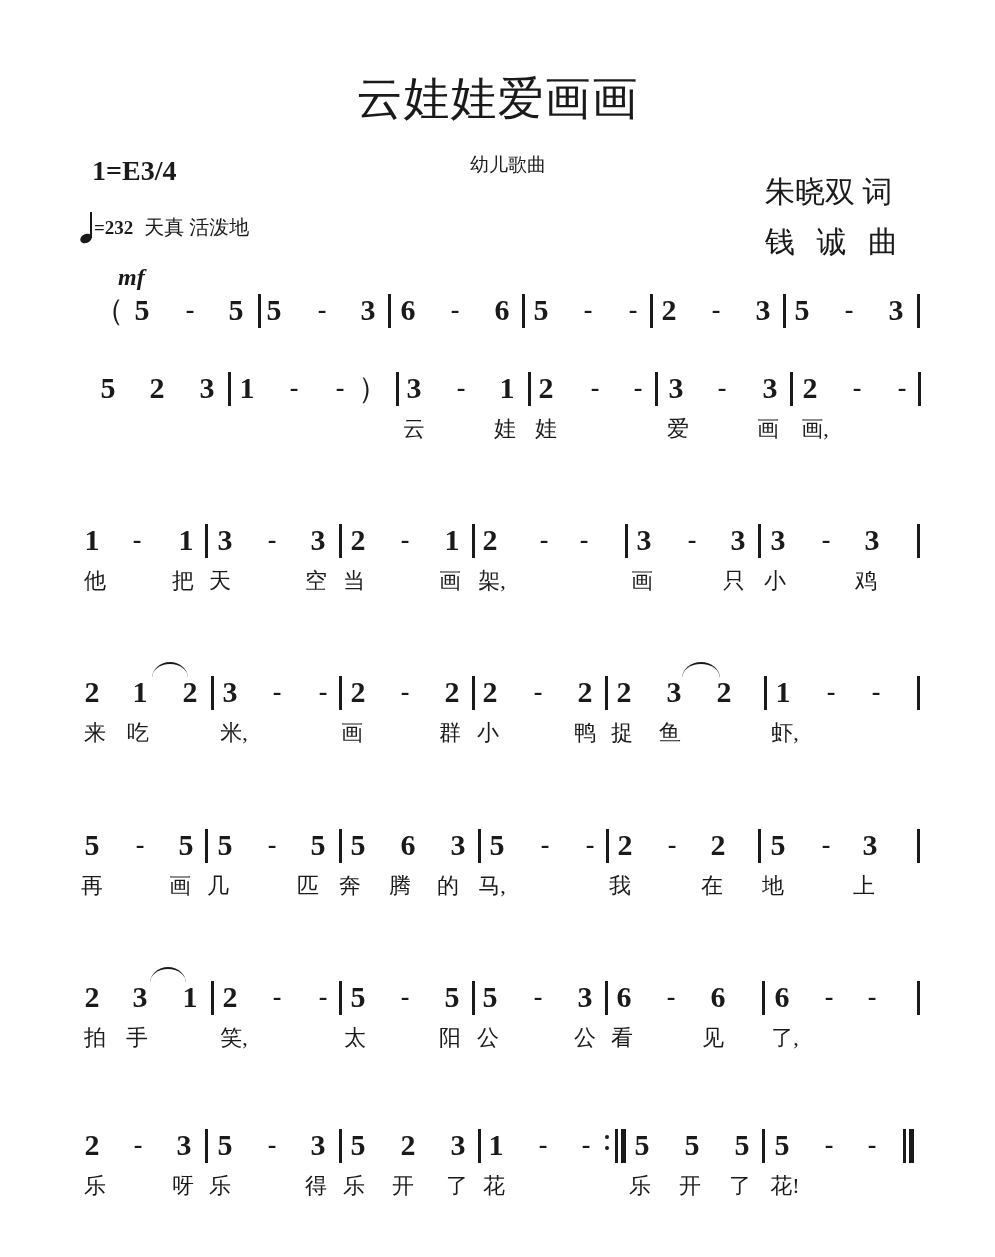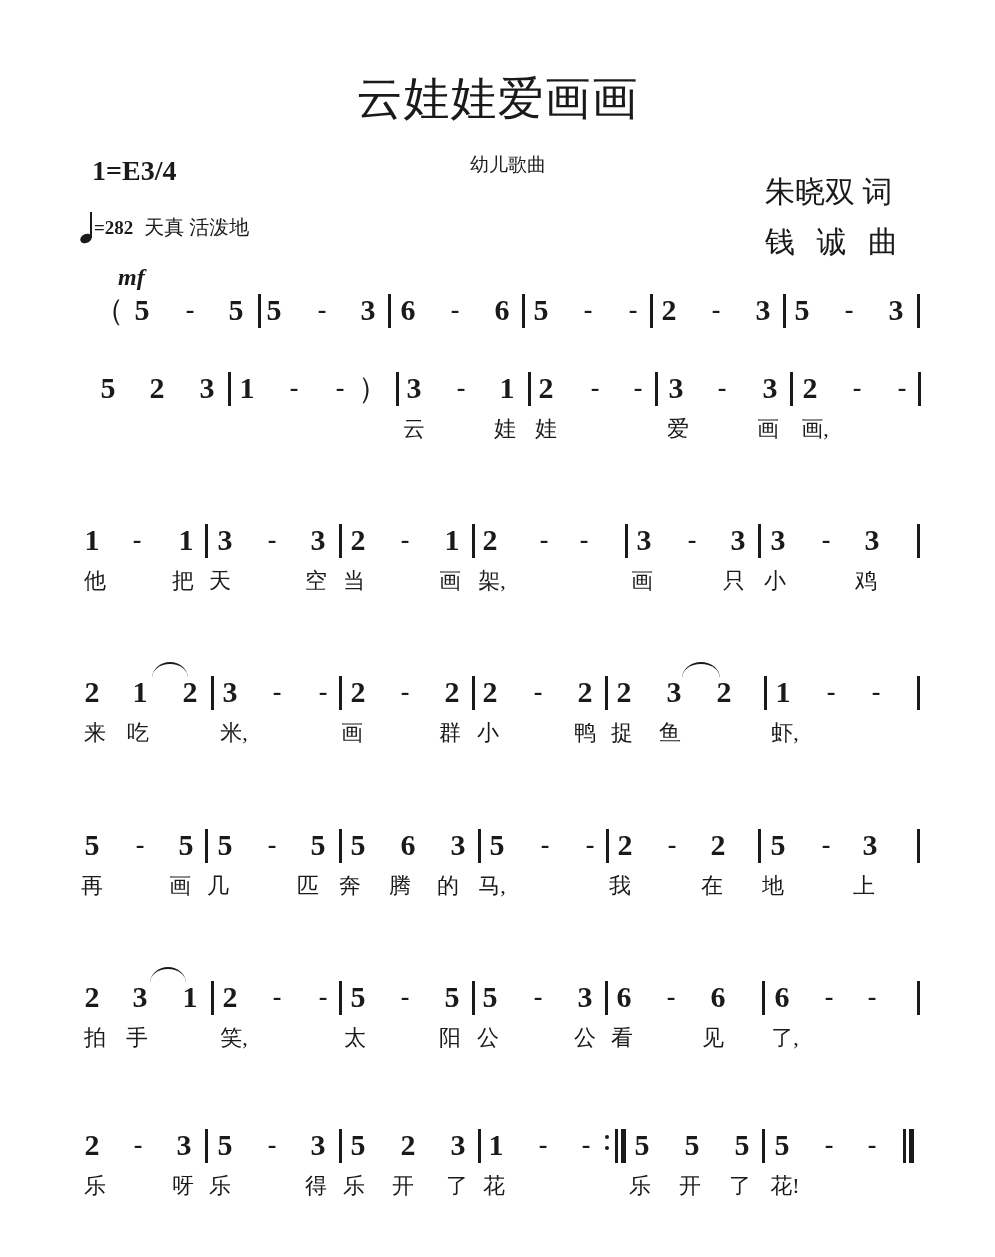--- a/index.html
+++ b/index.html
@@ -26,21 +26,21 @@
   .dots { position:absolute; top:10px; width:4px; }
   .dots i { display:block; width:4px; height:4px; background:#1a1a1a; border-radius:50%; margin-bottom:7px; }
 </style>
 </head>
 <body>
 
 <div class="serif title">云娃娃爱画画</div>
 <div class="serif key">1=E3/4</div>
 <div class="serif genre">幼儿歌曲</div>
 <div class="serif tempo">
-  <span class="note-icon"><span class="stem"></span><span class="head"></span></span><span class="bpm">=282</span>
+  <span class="note-icon"><span class="stem"></span><span class="head"></span></span><span class="bpm">=232</span>
   <span style="margin-left:6px;">天真  活泼地</span>
 </div>
 <div class="serif credit" style="left:765px; top:172px;">朱晓双 词</div>
 <div class="serif credit" style="left:765px; top:222px; word-spacing:14px;">钱  诚 曲</div>
 <div class="serif mf">mf</div>
 
 <div id="score">
     <div class="row serif" style="top: 290px;">
       <div class="paren" style="left: 94px;">（</div>
       <div class="tok" style="left: 142px;">5</div>

